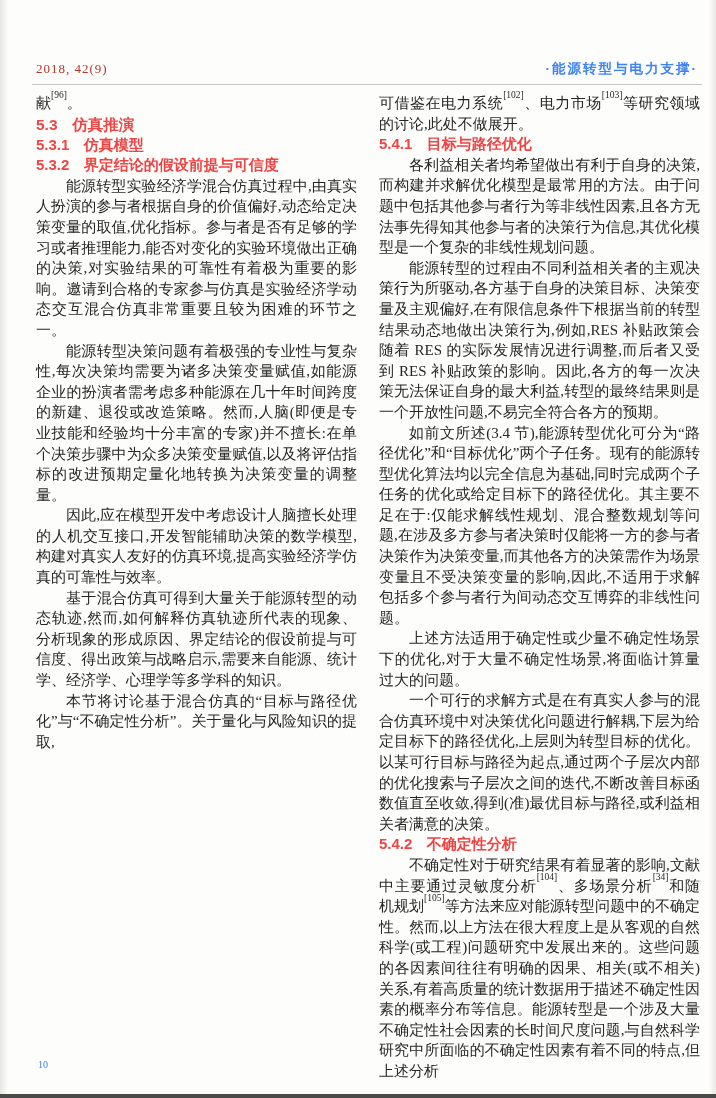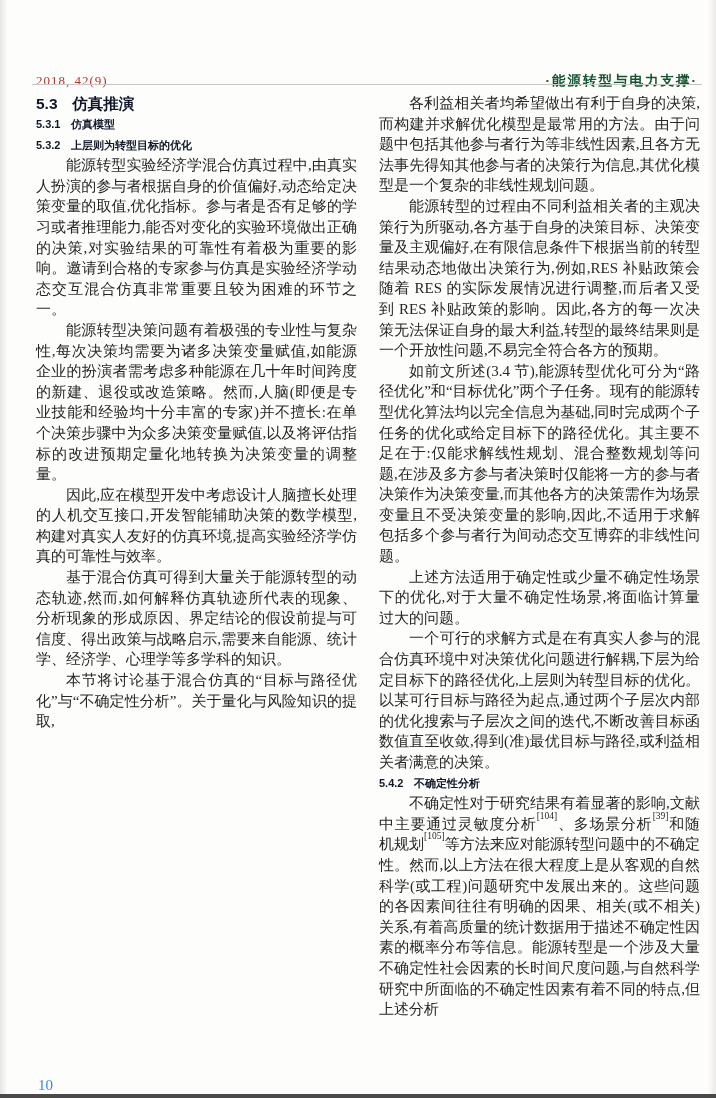--- a/index.html
+++ b/index.html
@@ -11,76 +11,79 @@
     color:#262626;
   }
   .edge-left{position:absolute;left:0;top:0;bottom:0;width:8px;
     background:linear-gradient(to right,#e6e6e2,rgba(253,253,251,0));}
   .edge-right{position:absolute;right:0;top:0;bottom:0;width:8px;
     background:linear-gradient(to left,#eceae6,rgba(253,253,251,0));}
   .edge-bottom{position:absolute;left:0;right:0;bottom:0;height:4px;background:#4a4a4a;}
 
   .header{
     position:absolute;top:60px;left:36px;right:18px;
-    display:flex;justify-content:space-between;align-items:baseline;margin-top:12px;
+    display:flex;justify-content:space-between;align-items:baseline;
   }
   .issue{font-size:13px;letter-spacing:1px;}
   .banner{font-size:13.5px;font-weight:bold;font-family:"Liberation Sans","DejaVu Sans",sans-serif;letter-spacing:2px;}
   .header-rule{position:absolute;top:84px;left:32px;right:14px;border-top:1px solid #c7c7c4;}
 
   .columns{
     position:absolute;top:93px;left:36px;right:16px;
     display:flex;gap:22px;
   }
   .column{flex:1;min-width:0;text-align:justify;font-size:15px;line-height:20.6px;}
   .para{margin:0;text-indent:2em;}
   .para.noindent{text-indent:0;}
   sup{font-size:9.5px;line-height:0;position:relative;top:-0.45em;letter-spacing:0;}
   .h2,.h3{
     font-family:"Liberation Sans","DejaVu Sans",sans-serif;
-    font-weight:700;color:#0f172a;margin:0;text-align:left;
+    font-weight:700;color:#ef4444;margin:0;text-align:left;
   }
   .h2{font-size:15.5px;line-height:21px;}
-  .h3{font-size:11px;line-height:20.6px;}
+  .h3{font-size:15px;line-height:20.6px;}
   .hnum{margin-right:0.95em;}
 
   .page-number{
-    position:absolute;left:38px;bottom:4px;font-size:15px;color:#3b82f6;
+    position:absolute;left:38px;bottom:28px;font-size:10px;color:#3b82f6;
   }
 </style>
 </head>
 <body>
 
 <div class="page">
   <div class="edge-left"></div>
   <div class="edge-right"></div>
 
   <div class="header">
     <span class="issue" style="color: rgb(179, 55, 46);">2018, 42(9)</span>
-    <span class="banner" style="color: #14532d;">·能源转型与电力支撑·</span>
+    <span class="banner" style="color: #3b82f6;">·能源转型与电力支撑·</span>
   </div>
   <div class="header-rule"></div>
 
   <div class="columns">
     <div class="column" id="col-left">
+        <p class="para noindent">献<sup>[96]</sup>。</p>
         <div class="h2"><span class="hnum">5.3</span><span class="htitle">仿真推演</span></div>
         <div class="h3"><span class="hnum">5.3.1</span><span class="htitle">仿真模型</span></div>
-        <div class="h3"><span class="hnum">5.3.2</span><span class="htitle">上层则为转型目标的优化</span></div>
+        <div class="h3"><span class="hnum">5.3.2</span><span class="htitle">界定结论的假设前提与可信度</span></div>
         <p class="para">能源转型实验经济学混合仿真过程中,由真实人扮演的参与者根据自身的价值偏好,动态给定决策变量的取值,优化指标。参与者是否有足够的学习或者推理能力,能否对变化的实验环境做出正确的决策,对实验结果的可靠性有着极为重要的影响。邀请到合格的专家参与仿真是实验经济学动态交互混合仿真非常重要且较为困难的环节之一。</p>
         <p class="para">能源转型决策问题有着极强的专业性与复杂性,每次决策均需要为诸多决策变量赋值,如能源企业的扮演者需考虑多种能源在几十年时间跨度的新建、退役或改造策略。然而,人脑(即便是专业技能和经验均十分丰富的专家)并不擅长:在单个决策步骤中为众多决策变量赋值,以及将评估指标的改进预期定量化地转换为决策变量的调整量。</p>
         <p class="para">因此,应在模型开发中考虑设计人脑擅长处理的人机交互接口,开发智能辅助决策的数学模型,构建对真实人友好的仿真环境,提高实验经济学仿真的可靠性与效率。</p>
         <p class="para">基于混合仿真可得到大量关于能源转型的动态轨迹,然而,如何解释仿真轨迹所代表的现象、分析现象的形成原因、界定结论的假设前提与可信度、得出政策与战略启示,需要来自能源、统计学、经济学、心理学等多学科的知识。</p>
         <p class="para">本节将讨论基于混合仿真的“目标与路径优化”与“不确定性分析”。关于量化与风险知识的提取,</p>
       </div>
     <div class="column" id="col-right">
+        <p class="para noindent">可借鉴在电力系统<sup>[102]</sup>、电力市场<sup>[103]</sup>等研究领域的讨论,此处不做展开。</p>
+        <div class="h3"><span class="hnum">5.4.1</span><span class="htitle">目标与路径优化</span></div>
         <p class="para">各利益相关者均希望做出有利于自身的决策,而构建并求解优化模型是最常用的方法。由于问题中包括其他参与者行为等非线性因素,且各方无法事先得知其他参与者的决策行为信息,其优化模型是一个复杂的非线性规划问题。</p>
         <p class="para">能源转型的过程由不同利益相关者的主观决策行为所驱动,各方基于自身的决策目标、决策变量及主观偏好,在有限信息条件下根据当前的转型结果动态地做出决策行为,例如,RES 补贴政策会随着 RES 的实际发展情况进行调整,而后者又受到 RES 补贴政策的影响。因此,各方的每一次决策无法保证自身的最大利益,转型的最终结果则是一个开放性问题,不易完全符合各方的预期。</p>
         <p class="para">如前文所述(3.4 节),能源转型优化可分为“路径优化”和“目标优化”两个子任务。现有的能源转型优化算法均以完全信息为基础,同时完成两个子任务的优化或给定目标下的路径优化。其主要不足在于:仅能求解线性规划、混合整数规划等问题,在涉及多方参与者决策时仅能将一方的参与者决策作为决策变量,而其他各方的决策需作为场景变量且不受决策变量的影响,因此,不适用于求解包括多个参与者行为间动态交互博弈的非线性问题。</p>
         <p class="para">上述方法适用于确定性或少量不确定性场景下的优化,对于大量不确定性场景,将面临计算量过大的问题。</p>
         <p class="para">一个可行的求解方式是在有真实人参与的混合仿真环境中对决策优化问题进行解耦,下层为给定目标下的路径优化,上层则为转型目标的优化。以某可行目标与路径为起点,通过两个子层次内部的优化搜索与子层次之间的迭代,不断改善目标函数值直至收敛,得到(准)最优目标与路径,或利益相关者满意的决策。</p>
         <div class="h3"><span class="hnum">5.4.2</span><span class="htitle">不确定性分析</span></div>
-        <p class="para">不确定性对于研究结果有着显著的影响,文献中主要通过灵敏度分析<sup>[104]</sup>、多场景分析<sup>[39]</sup>和随机规划<sup>[105]</sup>等方法来应对能源转型问题中的不确定性。然而,以上方法在很大程度上是从客观的自然科学(或工程)问题研究中发展出来的。这些问题的各因素间往往有明确的因果、相关(或不相关)关系,有着高质量的统计数据用于描述不确定性因素的概率分布等信息。能源转型是一个涉及大量不确定性社会因素的长时间尺度问题,与自然科学研究中所面临的不确定性因素有着不同的特点,但上述分析</p>
+        <p class="para">不确定性对于研究结果有着显著的影响,文献中主要通过灵敏度分析<sup>[104]</sup>、多场景分析<sup>[34]</sup>和随机规划<sup>[105]</sup>等方法来应对能源转型问题中的不确定性。然而,以上方法在很大程度上是从客观的自然科学(或工程)问题研究中发展出来的。这些问题的各因素间往往有明确的因果、相关(或不相关)关系,有着高质量的统计数据用于描述不确定性因素的概率分布等信息。能源转型是一个涉及大量不确定性社会因素的长时间尺度问题,与自然科学研究中所面临的不确定性因素有着不同的特点,但上述分析</p>
       </div>
   </div>
 
   <div class="page-number">10</div>
   <div class="edge-bottom"></div>
 </div>
 
 </body></html>

